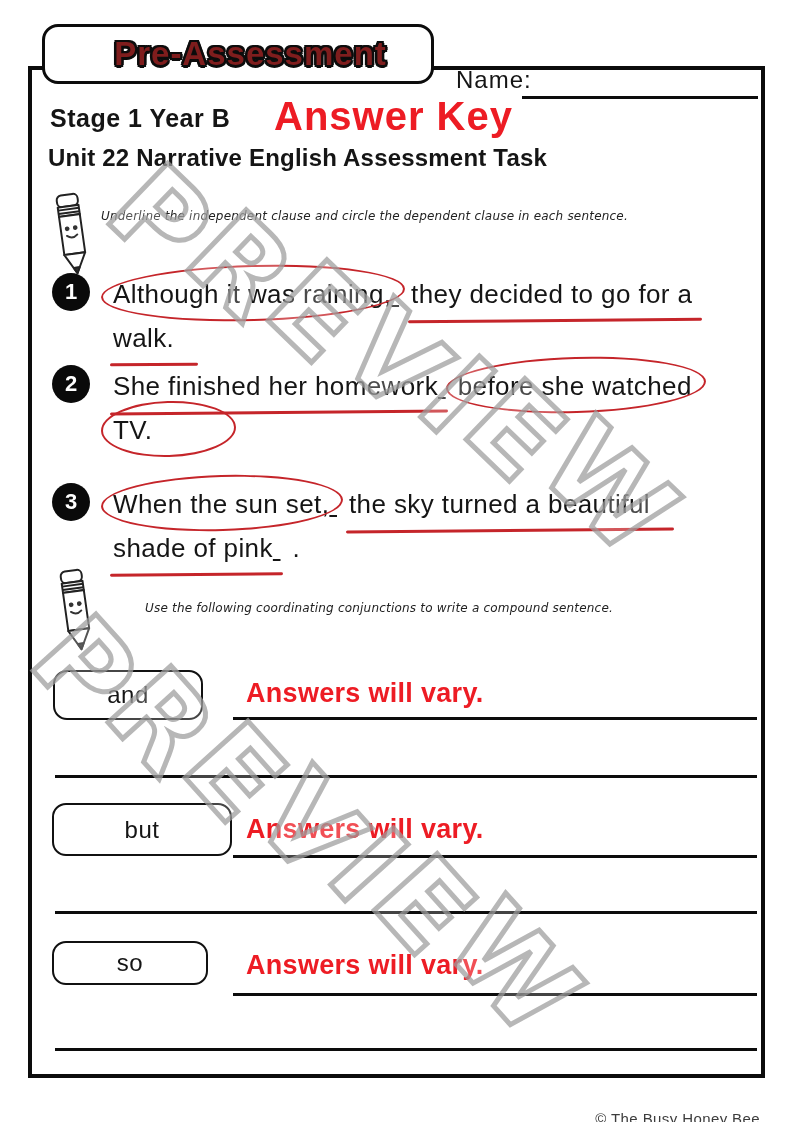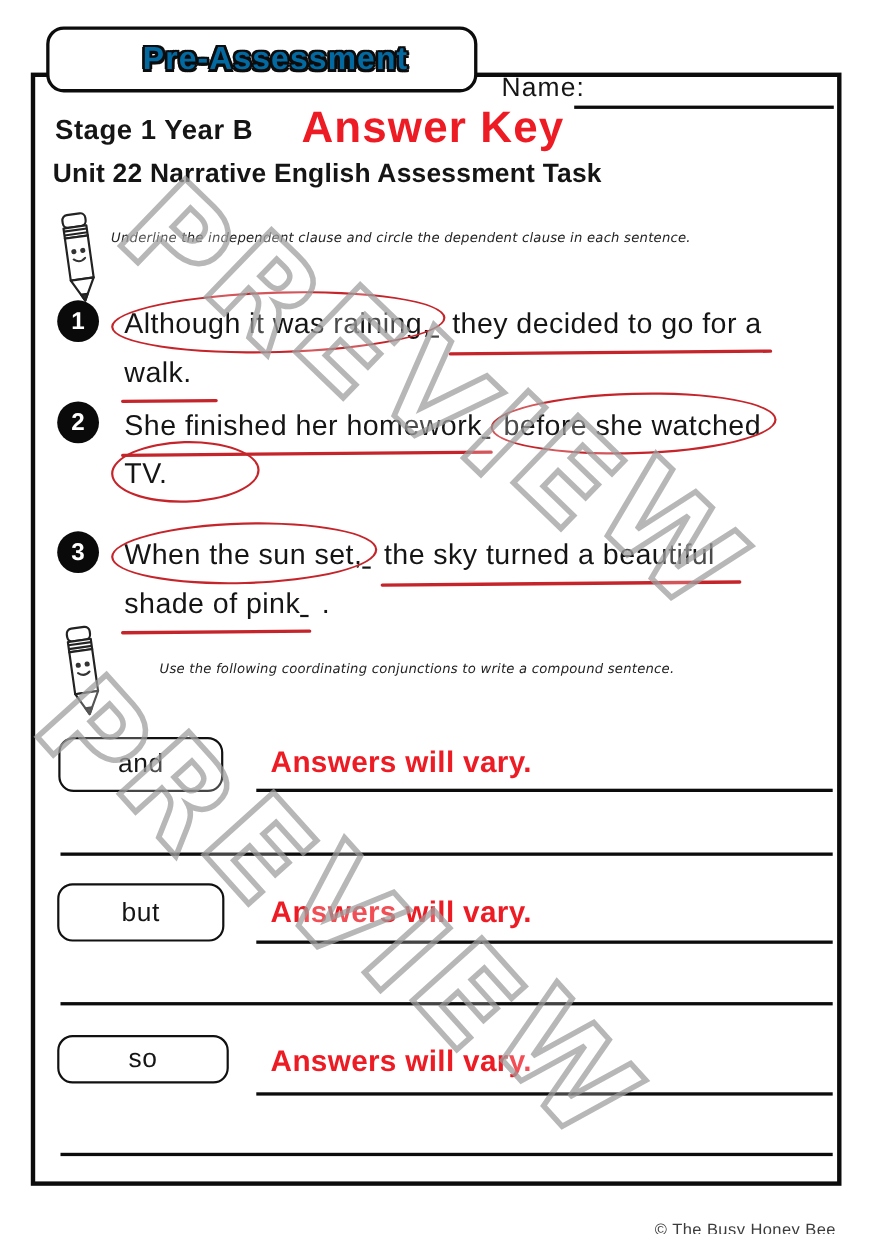--- a/index.html
+++ b/index.html
@@ -9,21 +9,21 @@
   }
   *{box-sizing:border-box;margin:0;padding:0;}
   html,body{background:#fff;}
   body{font-family:"Liberation Sans",sans-serif;color:var(--ink);}
   .page{position:relative;width:794px;height:1122px;background:#fff;overflow:hidden;}
 
   .frame{position:absolute;left:28px;top:66px;width:737px;height:1012px;border:4px solid #0c0c0c;z-index:1;}
 
   .badge{position:absolute;left:42px;top:24px;width:392px;height:60px;background:#fff;
     border:3.5px solid #0c0c0c;border-radius:16px;display:flex;align-items:center;justify-content:center;z-index:3;}
-  .badge span{font-size:29px;font-weight:800;letter-spacing:1px;color:#0369a1;
+  .badge span{font-size:33px;font-weight:800;letter-spacing:1px;color:#7f1d1d;
     text-shadow:-2px -2px 0 #0c0c0c,2px -2px 0 #0c0c0c,-2px 2px 0 #0c0c0c,2px 2px 0 #0c0c0c,
       0 -2.5px 0 #0c0c0c,0 2.5px 0 #0c0c0c,-2.5px 0 0 #0c0c0c,2.5px 0 0 #0c0c0c;padding-left:25px;}
 
   .name-label{position:absolute;left:456px;top:66px;font-size:24px;letter-spacing:1px;z-index:3;}
   .name-line{position:absolute;left:522px;top:96px;width:236px;height:2.5px;background:#0c0c0c;z-index:3;}
 
   .stage{position:absolute;left:50px;top:104px;font-size:25px;font-weight:700;letter-spacing:.5px;z-index:3;}
   .answer-key{position:absolute;left:274px;top:94px;font-size:40px;font-weight:800;color:var(--accent);letter-spacing:1px;z-index:3;}
   .unit-title{position:absolute;left:48px;top:144px;font-size:24px;font-weight:700;letter-spacing:.2px;z-index:3;}
 
@@ -44,21 +44,21 @@
   .ellipse{position:absolute;left:-12px;right:-14px;top:-7px;bottom:-5px;border:2.8px solid var(--pen);
     border-radius:50%;transform:rotate(-1.6deg);pointer-events:none;}
   .ellipse.wide{right:-84px;}
   .uline{position:absolute;left:-3px;right:-10px;bottom:-6px;height:3px;background:var(--pen);
     border-radius:2px;transform:rotate(-.5deg);pointer-events:none;}
   .uline.long{right:-24px;}
 
   .conj-box{position:absolute;border:2.6px solid #111;border-radius:14px;background:#fff;
     display:flex;align-items:center;justify-content:center;font-size:24px;letter-spacing:.5px;z-index:3;}
   #box-and{left:53px;top:670px;width:150px;height:50px;}
-  #box-but{left:52px;top:803px;width:152px;height:53px;}
+  #box-but{left:52px;top:803px;width:180px;height:53px;}
   #box-so{left:52px;top:941px;width:156px;height:44px;}
 
   .vary{position:absolute;left:246px;font-size:27px;font-weight:800;color:var(--accent);letter-spacing:.3px;z-index:3;}
   #vary-and{top:678px;}#vary-but{top:814px;}#vary-so{top:950px;}
 
   .wline{position:absolute;height:2.6px;background:#0c0c0c;z-index:3;}
   .wline.short{left:233px;width:524px;}
   .wline.full{left:55px;width:702px;}
   #line-and-1{top:717px;}#line-and-2{top:775px;}
   #line-but-1{top:855px;}#line-but-2{top:911px;}

